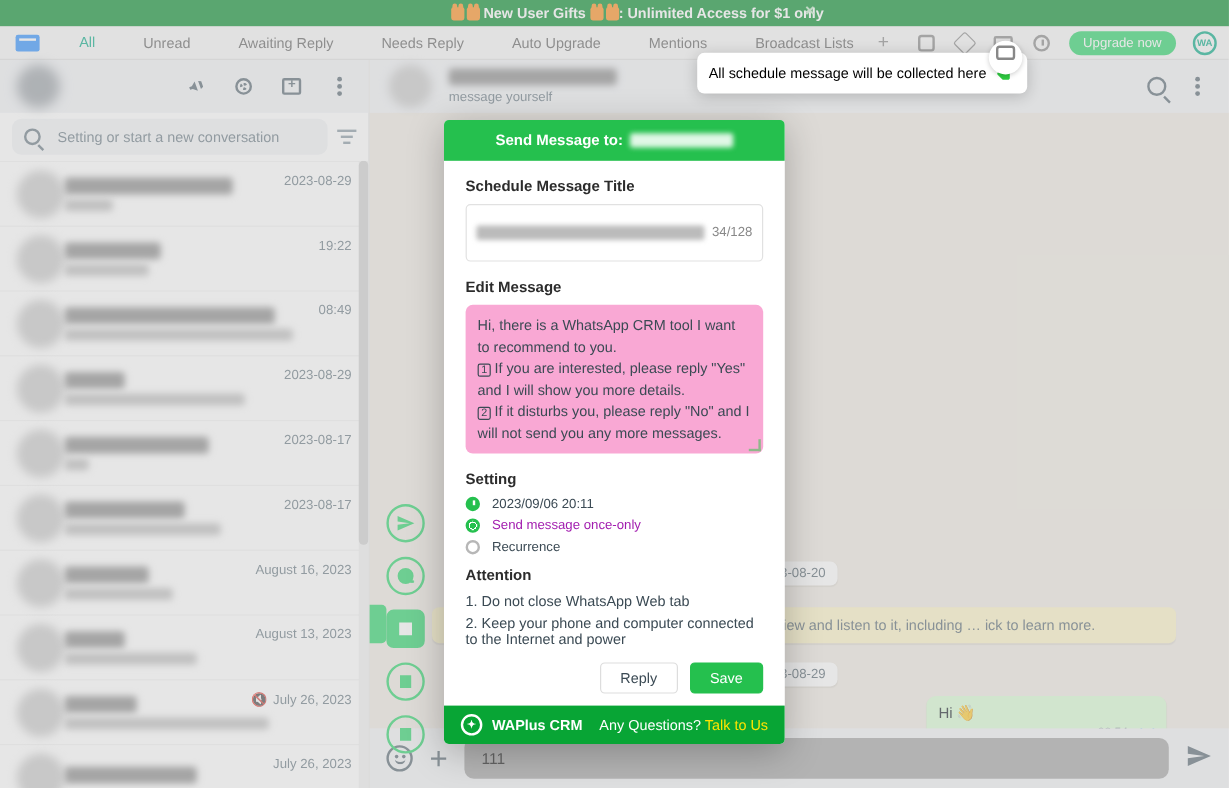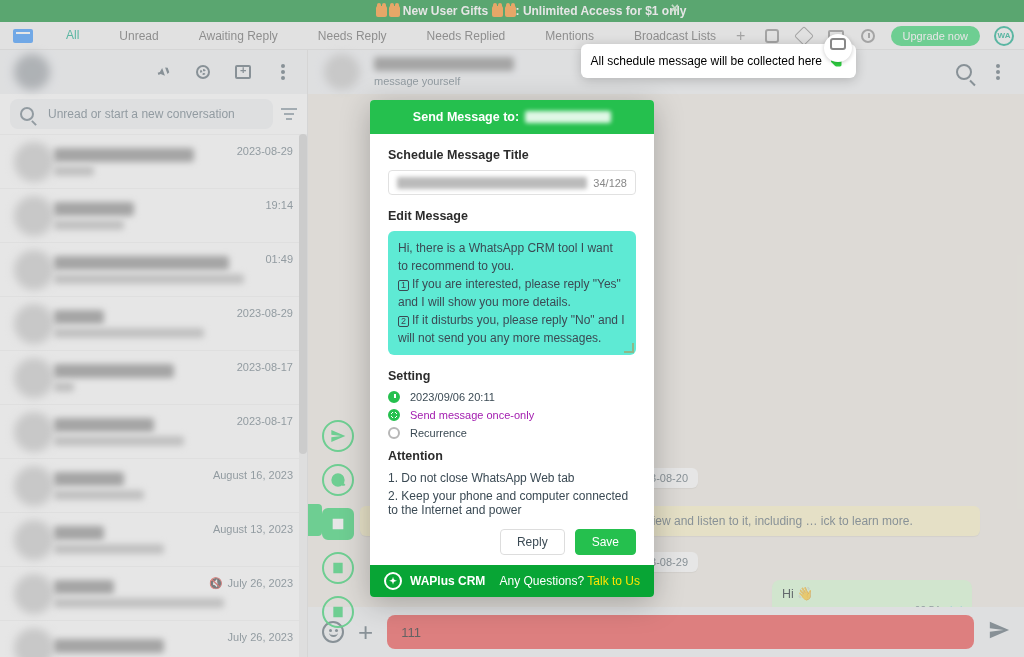--- a/index.html
+++ b/index.html
@@ -139,42 +139,42 @@
 
   
   .composer {
     position:absolute; left:0; right:0; bottom:0; height:50px; background:#f0f2f5;
     display:flex; align-items:center; padding:0 14px; gap:14px;
   }
   .emoji-icon { width:22px; height:22px; border:2px solid #54656f; border-radius:50%; position:relative; }
   .emoji-icon::before{ content:""; position:absolute; top:6px; left:5px; width:3px; height:3px; background:#54656f; border-radius:50%; box-shadow:6px 0 #54656f; }
   .emoji-icon::after{ content:""; position:absolute; bottom:4px; left:5px; width:9px; height:5px; border-bottom:2px solid #54656f; border-radius:0 0 8px 8px; }
   .plus-icon { font-size:26px; color:#54656f; font-weight:300; }
-  .compose-input { flex:1; height:34px; background:#ef4444; border-radius:8px; padding:0 14px; font-size:13px; color:#111; display:flex; align-items:center; }
+  .compose-input { flex:1; height:34px; background:#a3a3a3; border-radius:8px; padding:0 14px; font-size:13px; color:#111; display:flex; align-items:center; }
   .send-icon svg { fill:#54656f; width:22px; height:22px; }
 
   
   .overlay {
     position:absolute; inset:0; background:rgba(200,200,200,.45); z-index:20;
   }
 
   .modal {
     position:absolute; left:370px; top:100px; width:284px; z-index:25;
     background:#fff; border-radius:4px; overflow:hidden; box-shadow:0 6px 30px rgba(0,0,0,.25);
     font-size:12.5px; color:#3b4a54;
   }
   .mhead { background:#25c04e; color:#fff; font-weight:600; height:34px; display:flex; align-items:center; justify-content:center; gap:6px; }
   .mhead .tgt { width:86px; height:12px; background:#e0f7e6; filter:blur(2px); border-radius:2px; }
   .mbody { padding:14px 18px 10px; }
   .mlabel { font-weight:600; margin-bottom:8px; color:#2c2c2c; }
-  .titlefield { border:1px solid #e1e1e1; border-radius:4px; height:25px; display:flex; align-items:center; padding:0 8px; gap:6px; margin-bottom:14px; }
+  .titlefield { border:1px solid #e1e1e1; border-radius:4px; height:48px; display:flex; align-items:center; padding:0 8px; gap:6px; margin-bottom:14px; }
   .titlefield .tval { flex:1; height:12px; background:#bbb; filter:blur(2px); border-radius:2px; }
   .titlefield .counter { font-size:11px; color:#888; }
   .msgbox {
-    background:#5eead4; border-radius:6px; padding:8px 10px; font-size:12px; color:#3b4a54;
+    background:#f9a8d4; border-radius:6px; padding:8px 10px; font-size:12px; color:#3b4a54;
     line-height:1.5; margin-bottom:14px; position:relative;
   }
   .msgbox .grip { position:absolute; bottom:2px; right:2px; width:10px; height:10px;
     border-right:2px solid #8fb88a; border-bottom:2px solid #8fb88a; }
   .nbox { display:inline-block; border:1px solid #3b4a54; font-size:9px; padding:0 2px; line-height:1; border-radius:2px; margin-right:3px; }
   .setrow { display:flex; align-items:center; gap:10px; margin-bottom:6px; font-size:11px; }
   .clk { width:12px; height:12px; border:2px solid #25c04e; background:#25c04e; border-radius:50%; position:relative; }
   .clk::after{ content:""; position:absolute; top:1px; left:4px; width:2px; height:4px; background:#fff; }
   .radio { width:12px; height:12px; border:2px solid #b7b7b7; border-radius:50%; }
   .radio.checked { border-color:#25c04e; background:radial-gradient(#25c04e 0 45%, #fff 46% 60%, #25c04e 61% 100%); }
@@ -216,21 +216,21 @@
 
 <div class="navbar">
   <div class="nav-logo">
       <span class="box"></span>
     </div>
   <div class="nav-tabs" id="nav-tabs">
       <span class="nav-tab active">All</span>
       <span class="nav-tab">Unread</span>
       <span class="nav-tab">Awaiting Reply</span>
       <span class="nav-tab">Needs Reply</span>
-      <span class="nav-tab">Needs Replied</span>
+      <span class="nav-tab">Auto Upgrade</span>
       <span class="nav-tab">Mentions</span>
       <span class="nav-tab">Broadcast Lists</span>
     </div>
   <span class="nav-plus">+</span>
   <div class="nav-right">
     <span class="nav-ico">
         <span style="width:14px;height:14px;border:2px solid #888;border-radius:3px;"></span>
       </span>
     <span class="nav-ico">
         <span class="clip-icon"></span>
@@ -276,21 +276,21 @@
           <span></span>
           <span></span>
           <span></span>
         </span>
       </span>
   </div>
 
   <div class="search">
     <div class="sq">
       <span class="mag"></span>
-      <span>Unread or start a new conversation</span>
+      <span>Setting or start a new conversation</span>
     </div>
     <span class="filter-icon">
         <span></span>
         <span></span>
         <span></span>
       </span>
   </div>
 
   <div class="chatlist" id="chatlist">
     <div class="scrollbar">
@@ -303,29 +303,29 @@
           <div class="sub" style="width:40px"></div>
         </div>
         <div class="stamp">2023-08-29</div>
       </div>
       <div class="chat">
         <div class="av"></div>
         <div class="ct">
           <div class="title" style="width:80px"></div>
           <div class="sub" style="width:70px"></div>
         </div>
-        <div class="stamp">19:14</div>
+        <div class="stamp">19:22</div>
       </div>
       <div class="chat">
         <div class="av"></div>
         <div class="ct">
           <div class="title" style="width:175px"></div>
           <div class="sub" style="width:190px"></div>
         </div>
-        <div class="stamp">01:49</div>
+        <div class="stamp">08:49</div>
       </div>
       <div class="chat">
         <div class="av"></div>
         <div class="ct">
           <div class="title" style="width:50px"></div>
           <div class="sub" style="width:150px"></div>
         </div>
         <div class="stamp">2023-08-29</div>
       </div>
       <div class="chat">

